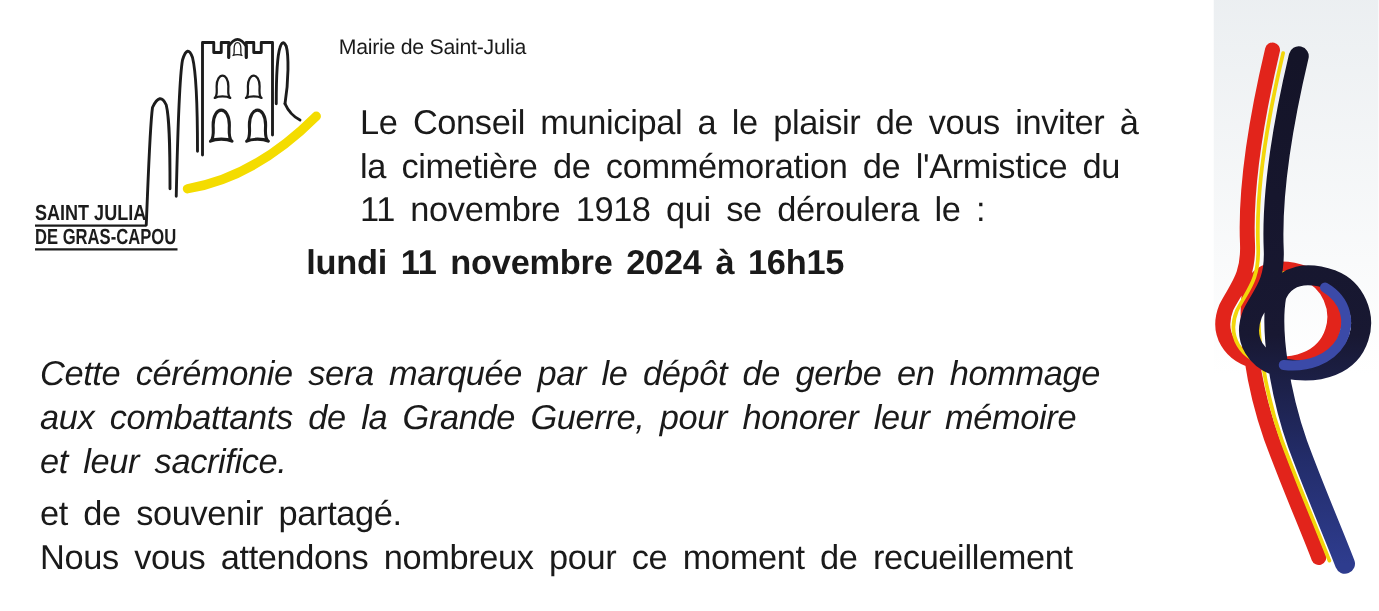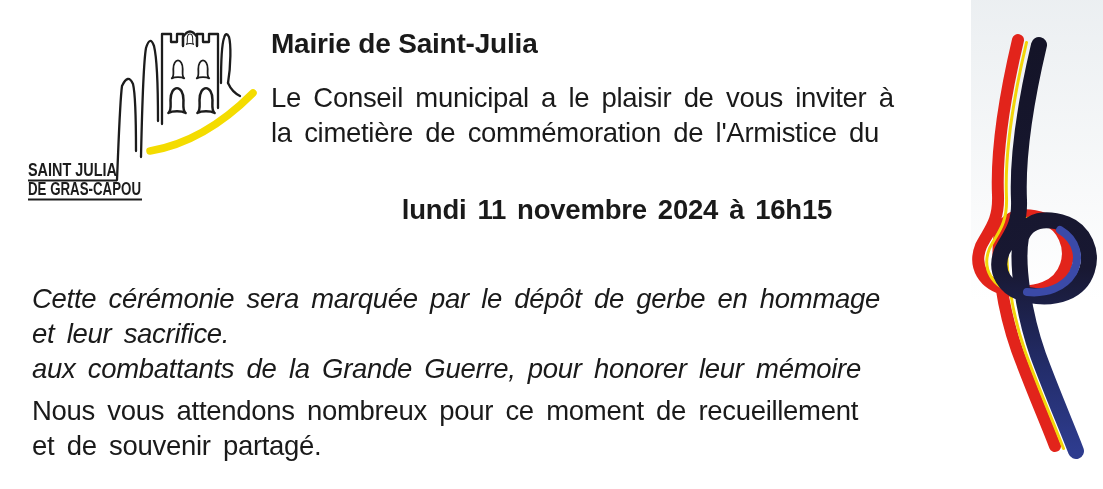--- a/index.html
+++ b/index.html
@@ -4,26 +4,26 @@
 <style>
   html,body{margin:0;padding:0;background:#ffffff;}
   .page{
     position:relative;width:1103px;height:489px;background:#ffffff;overflow:hidden;
     font-family:"Liberation Sans",sans-serif;color:#1a1a1a;
   }
   .logo-svg{position:absolute;left:22px;top:20px;width:240px;height:190px;overflow:visible;}
   .ribbon-svg{position:absolute;left:953px;top:0;width:150px;height:489px;overflow:visible;}
   .page-title{
     position:absolute;left:271px;top:28px;
-    font-size:28px;font-weight:bold;letter-spacing:-0.2px;white-space:nowrap;text-align:center;
+    font-size:17px;font-weight:normal;letter-spacing:-0.2px;white-space:nowrap;text-align:center;
   }
   .body-line{white-space:nowrap;line-height:35px;font-size:27.5px;letter-spacing:-0.3px;word-spacing:5px;}
-  .invitation{position:absolute;left:271px;top:80px;}
+  .invitation{position:absolute;left:288px;top:80px;}
   .event{
-    position:absolute;left:261px;top:192px;width:712px;text-align:center;
+    position:absolute;left:245px;top:192px;width:712px;text-align:left;
   }
   .event .body-line{font-weight:bold;word-spacing:3.5px;letter-spacing:-0.2px;}
   .tribute{position:absolute;left:32px;top:281px;font-style:italic;}
   .closing{position:absolute;left:32px;top:393px;}
 </style>
 </head>
 <body>
 
 <div class="page">
 
@@ -69,35 +69,36 @@
     <line x1="6" y1="160.5" x2="95" y2="160.5" stroke="#1c1c1c" stroke-width="1.8"></line>
     <text x="6" y="175" font-size="17.5" font-weight="bold" fill="#1c1c1c" textLength="113" lengthAdjust="spacingAndGlyphs">DE GRAS-CAPOU</text>
     <line x1="6" y1="179.5" x2="120" y2="179.5" stroke="#1c1c1c" stroke-width="1.8"></line>
   </svg>
 
   <div class="page-title">Mairie de Saint-Julia</div>
 
   <div class="invitation">
     <div class="body-line">Le Conseil municipal a le plaisir de vous inviter à</div>
     <div class="body-line">la cimetière de commémoration de l'Armistice du</div>
+    <div class="body-line">11 novembre 1918 qui se déroulera le :</div>
   </div>
 
   <div class="event">
     <div class="body-line">lundi 11 novembre 2024 à 16h15</div>
   </div>
 
   <div class="tribute">
     <div class="body-line">Cette cérémonie sera marquée par le dépôt de gerbe en hommage</div>
+    <div class="body-line">aux combattants de la Grande Guerre, pour honorer leur mémoire</div>
     <div class="body-line">et leur sacrifice.</div>
-    <div class="body-line">aux combattants de la Grande Guerre, pour honorer leur mémoire</div>
   </div>
 
   <div class="closing">
+    <div class="body-line">et de souvenir partagé.</div>
     <div class="body-line">Nous vous attendons nombreux pour ce moment de recueillement</div>
-    <div class="body-line">et de souvenir partagé.</div>
   </div>
 
   <svg class="ribbon-svg" viewBox="0 0 150 489">
     <defs>
       <linearGradient id="navGrad" x1="0" y1="0" x2="0" y2="1">
         <stop offset="0" stop-color="#141428"></stop>
         <stop offset="0.55" stop-color="#181832"></stop>
         <stop offset="0.8" stop-color="#232d6b"></stop>
         <stop offset="1" stop-color="#2e3c8e"></stop>
       </linearGradient>

